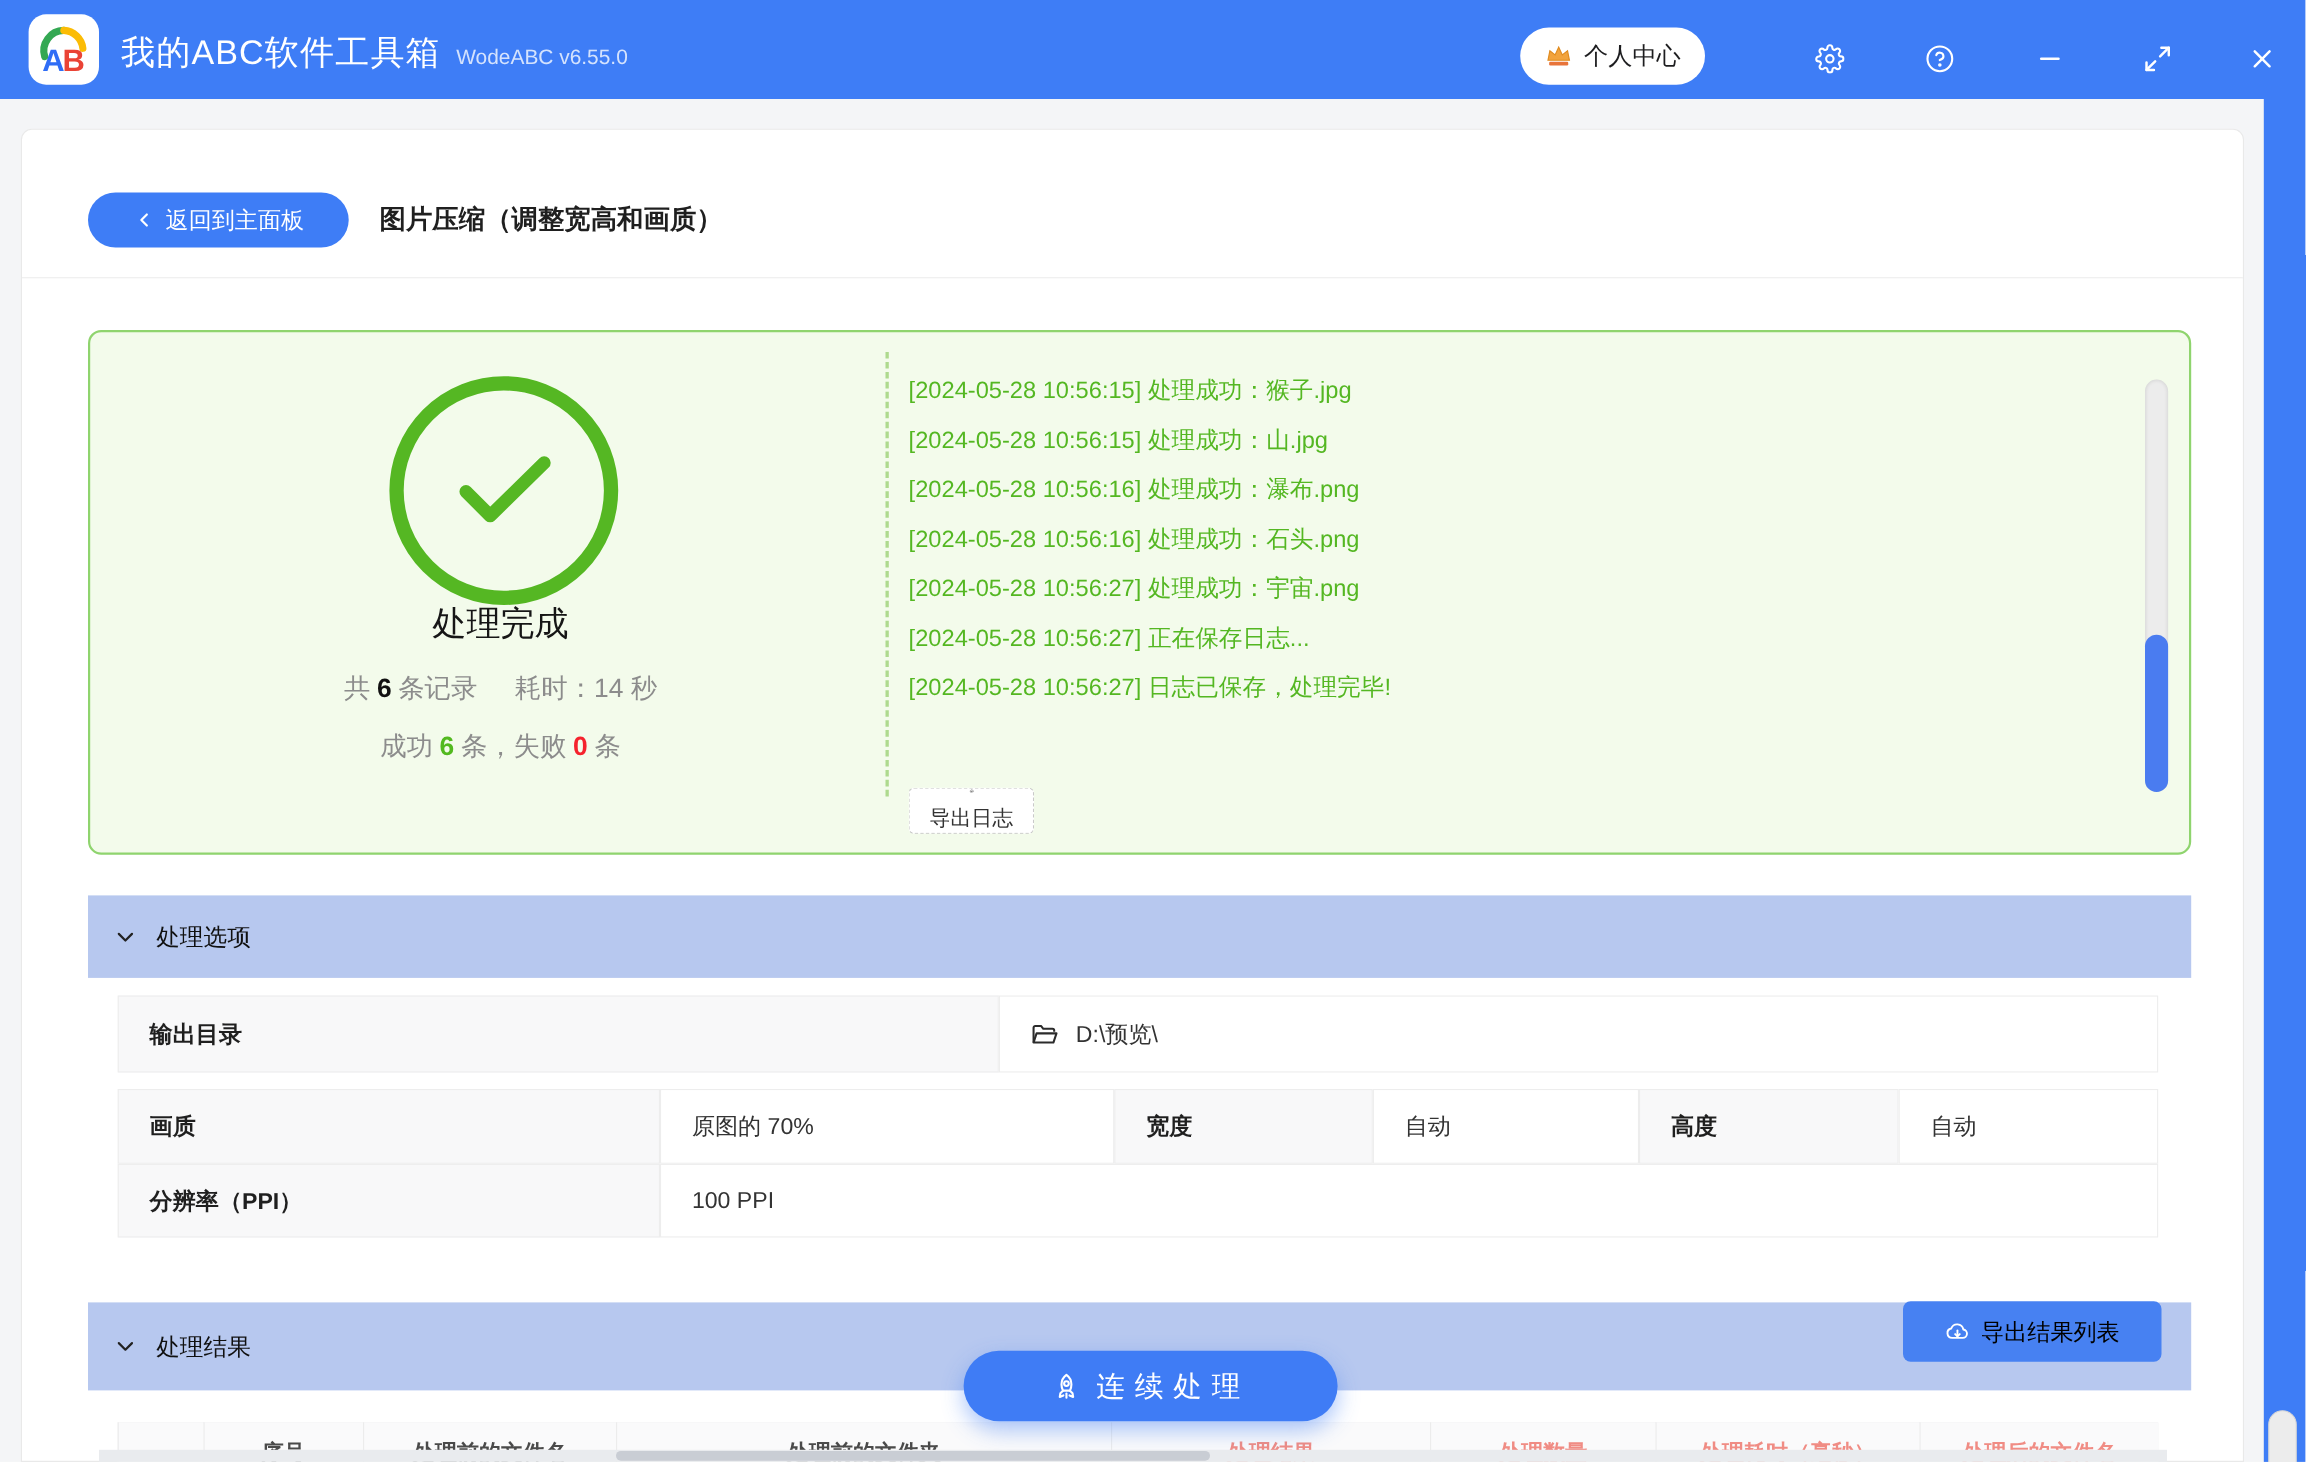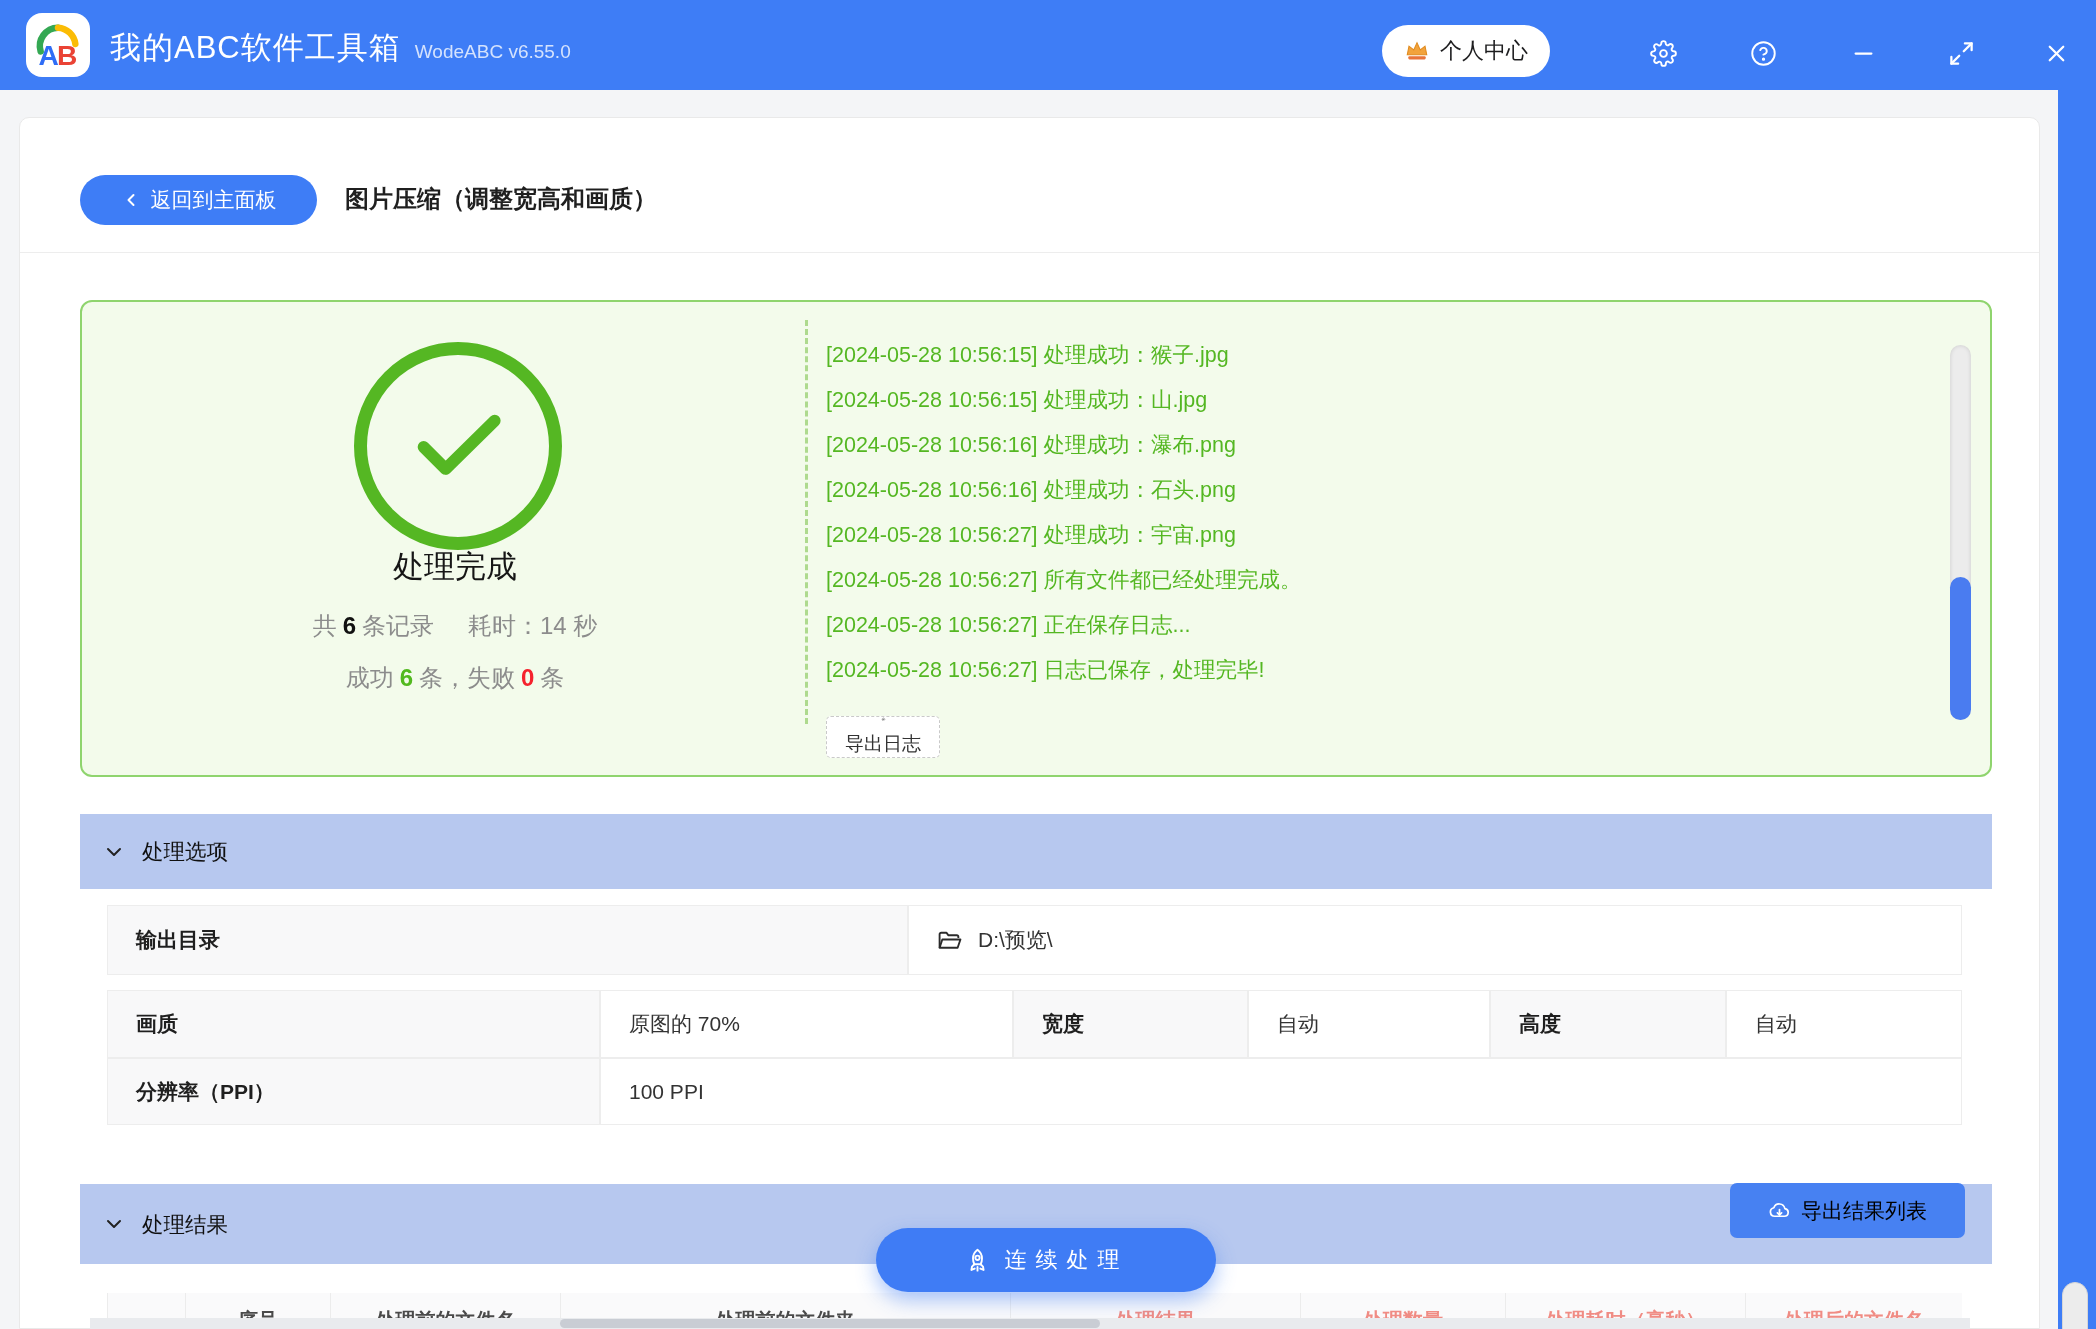--- a/index.html
+++ b/index.html
@@ -59,21 +59,21 @@
   
   .cell{position:absolute;box-sizing:border-box;border:1px solid #ededed;display:flex;align-items:center;padding-left:28px;background:#fff;font-size:21px;color:#333;}
   .cell.lab{background:#f8f8f9;font-weight:700;color:#1f1f1f;}
   .cell .folder-ic{width:25px;height:25px;margin-right:16px;color:#2b2b2b;flex:0 0 auto;}
 
   
   .export-list-btn{left:1730px;top:1183px;width:235px;height:55px;background:#4781f2;border-radius:7px;color:#000000;
     display:flex;align-items:center;justify-content:center;gap:10px;font-size:21px;cursor:pointer;}
   .export-list-btn svg{width:23px;height:23px;}
   .continue-btn{left:876px;top:1228px;width:340px;height:64px;background:#3f7cf5;border-radius:32px;color:#fff;
-    display:flex;align-items:center;justify-content:center;gap:14px;font-size:22px;letter-spacing:9px;cursor:pointer;
+    display:flex;align-items:center;justify-content:center;gap:14px;font-size:26px;letter-spacing:9px;cursor:pointer;
     box-shadow:0 8px 20px rgba(63,124,245,.45);z-index:5;}
   .continue-btn svg{width:27px;height:27px;flex:0 0 auto;}
 
   
   .thead-row{left:107px;top:1293px;width:1855px;height:62px;background:#fafafb;border:1px solid #ececec;}
   .th{position:absolute;top:1293px;height:62px;box-sizing:border-box;border-left:1px solid #ececec;background:#fafafb;
     font-size:20px;color:#4a4a4a;font-weight:700;display:flex;justify-content:center;padding-top:14px;}
   .th.red{color:#f08c84;}
   .hscroll-strip{left:90px;top:1318px;width:1880px;height:11px;background:#e9ebee;z-index:6;}
   .hscroll-thumb{left:560px;top:1319px;width:540px;height:9px;border-radius:5px;background:#c9cdd4;z-index:7;cursor:pointer;}
@@ -163,21 +163,20 @@
 <div class="abs stat-line" style="top:662px;">
   <span>成功</span><span class="num-green">6</span><span>条，失败</span><span class="num-red">0</span><span>条</span>
 </div>
 <div class="abs dash-divider"></div>
 <div class="abs log-list">
   <div class="log-line">[2024-05-28 10:56:15] 处理成功：猴子.jpg</div>
   <div class="log-line">[2024-05-28 10:56:15] 处理成功：山.jpg</div>
   <div class="log-line">[2024-05-28 10:56:16] 处理成功：瀑布.png</div>
   <div class="log-line">[2024-05-28 10:56:16] 处理成功：石头.png</div>
   <div class="log-line">[2024-05-28 10:56:27] 处理成功：宇宙.png</div>
-  <div class="log-line">[2024-05-28 10:56:27] 所有文件都已经处理完成。</div>
   <div class="log-line">[2024-05-28 10:56:27] 正在保存日志...</div>
   <div class="log-line">[2024-05-28 10:56:27] 日志已保存，处理完毕!</div>
 </div>
 <div class="abs export-log-btn">
   <svg viewBox="0 0 24 24" fill="none" stroke="#333" stroke-width="1.8" stroke-linecap="round" stroke-linejoin="round">
     <path d="M7 18h10a4 4 0 0 0 .6-7.96A6 6 0 0 0 6.1 9.1 4.5 4.5 0 0 0 7 18z"></path>
       <line x1="12" y1="11" x2="12" y2="16.5"></line>
       <polyline points="9.8 14.4 12 16.6 14.2 14.4"></polyline>
   </svg>
   <span>导出日志</span>

